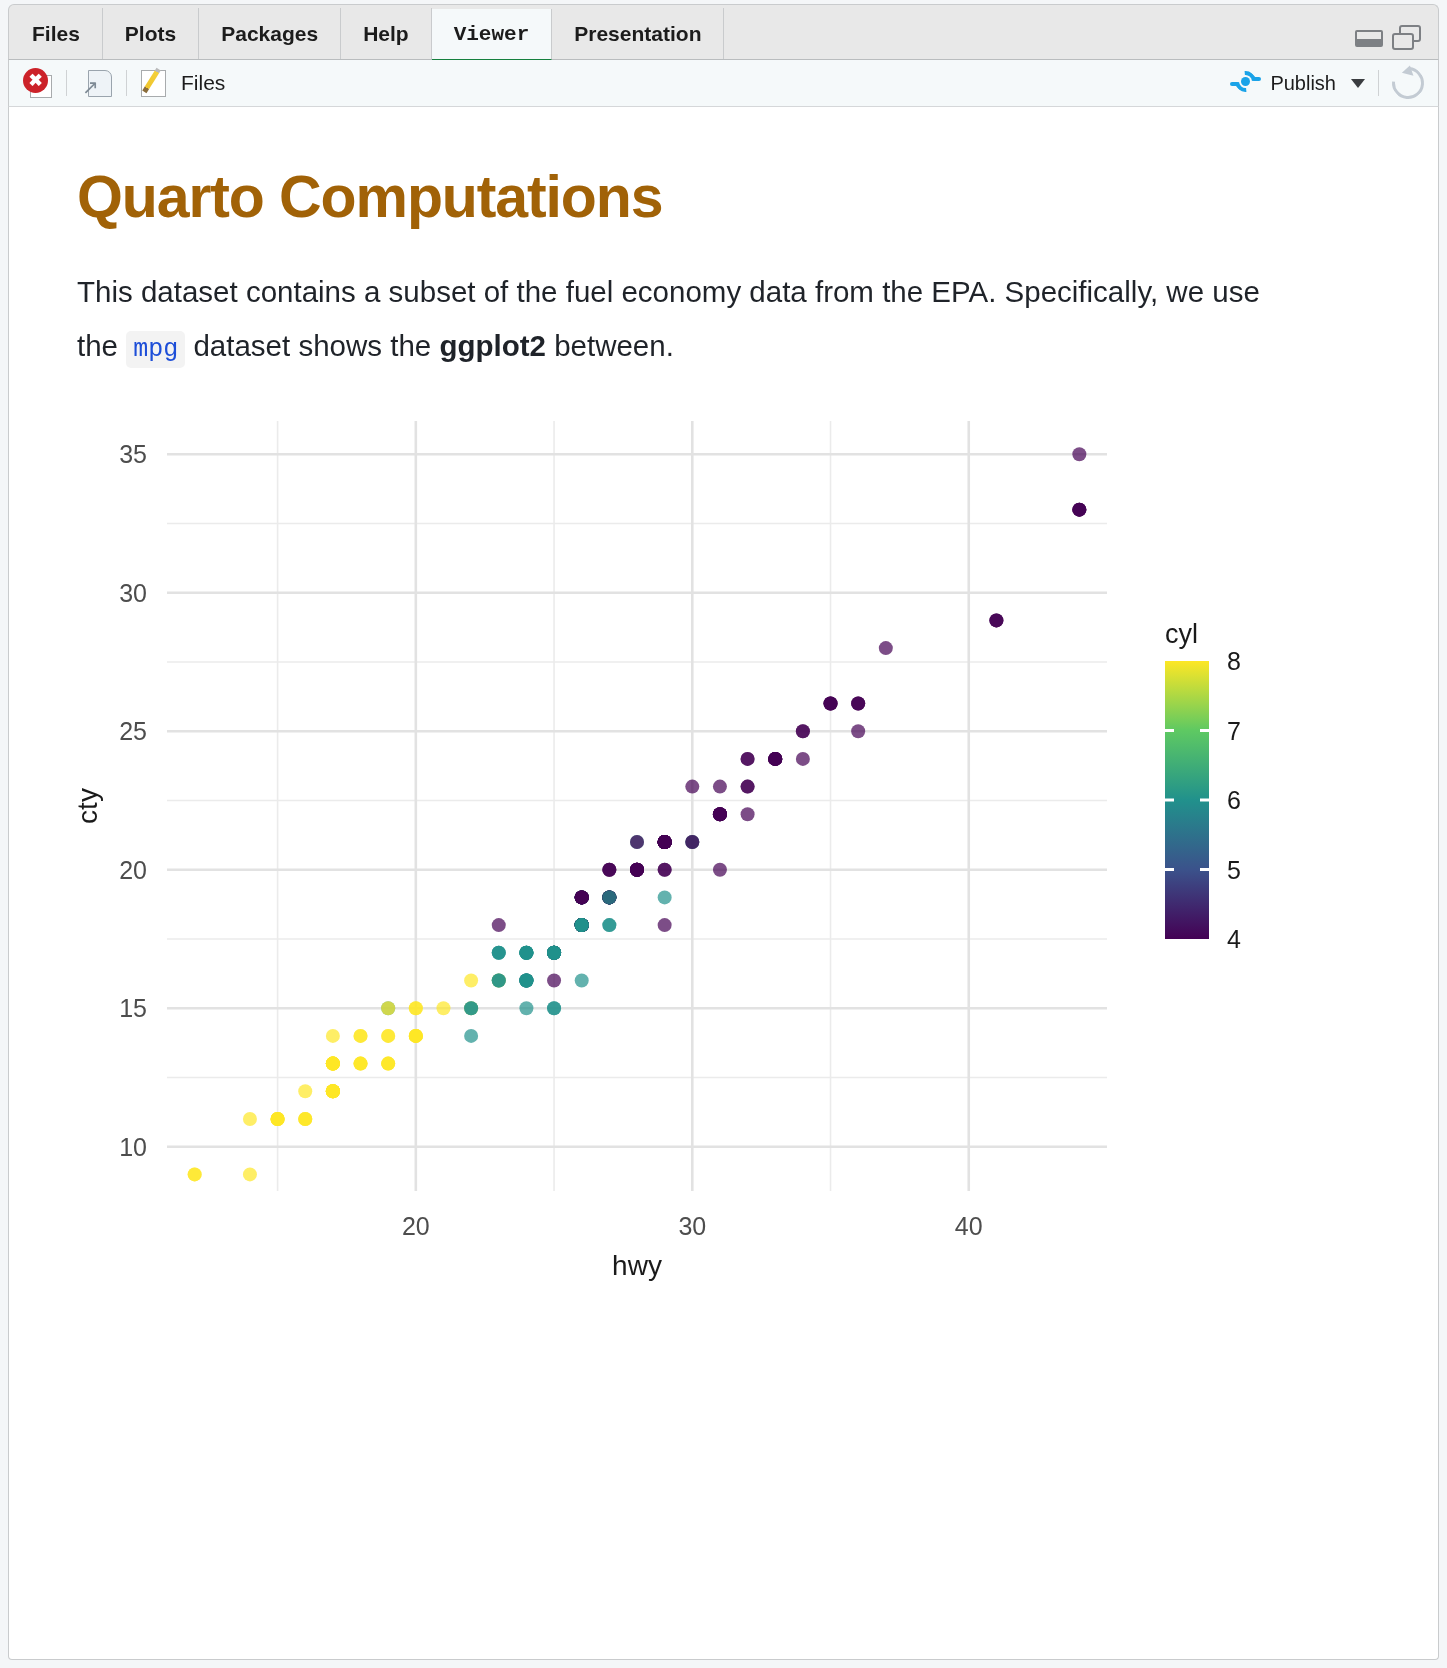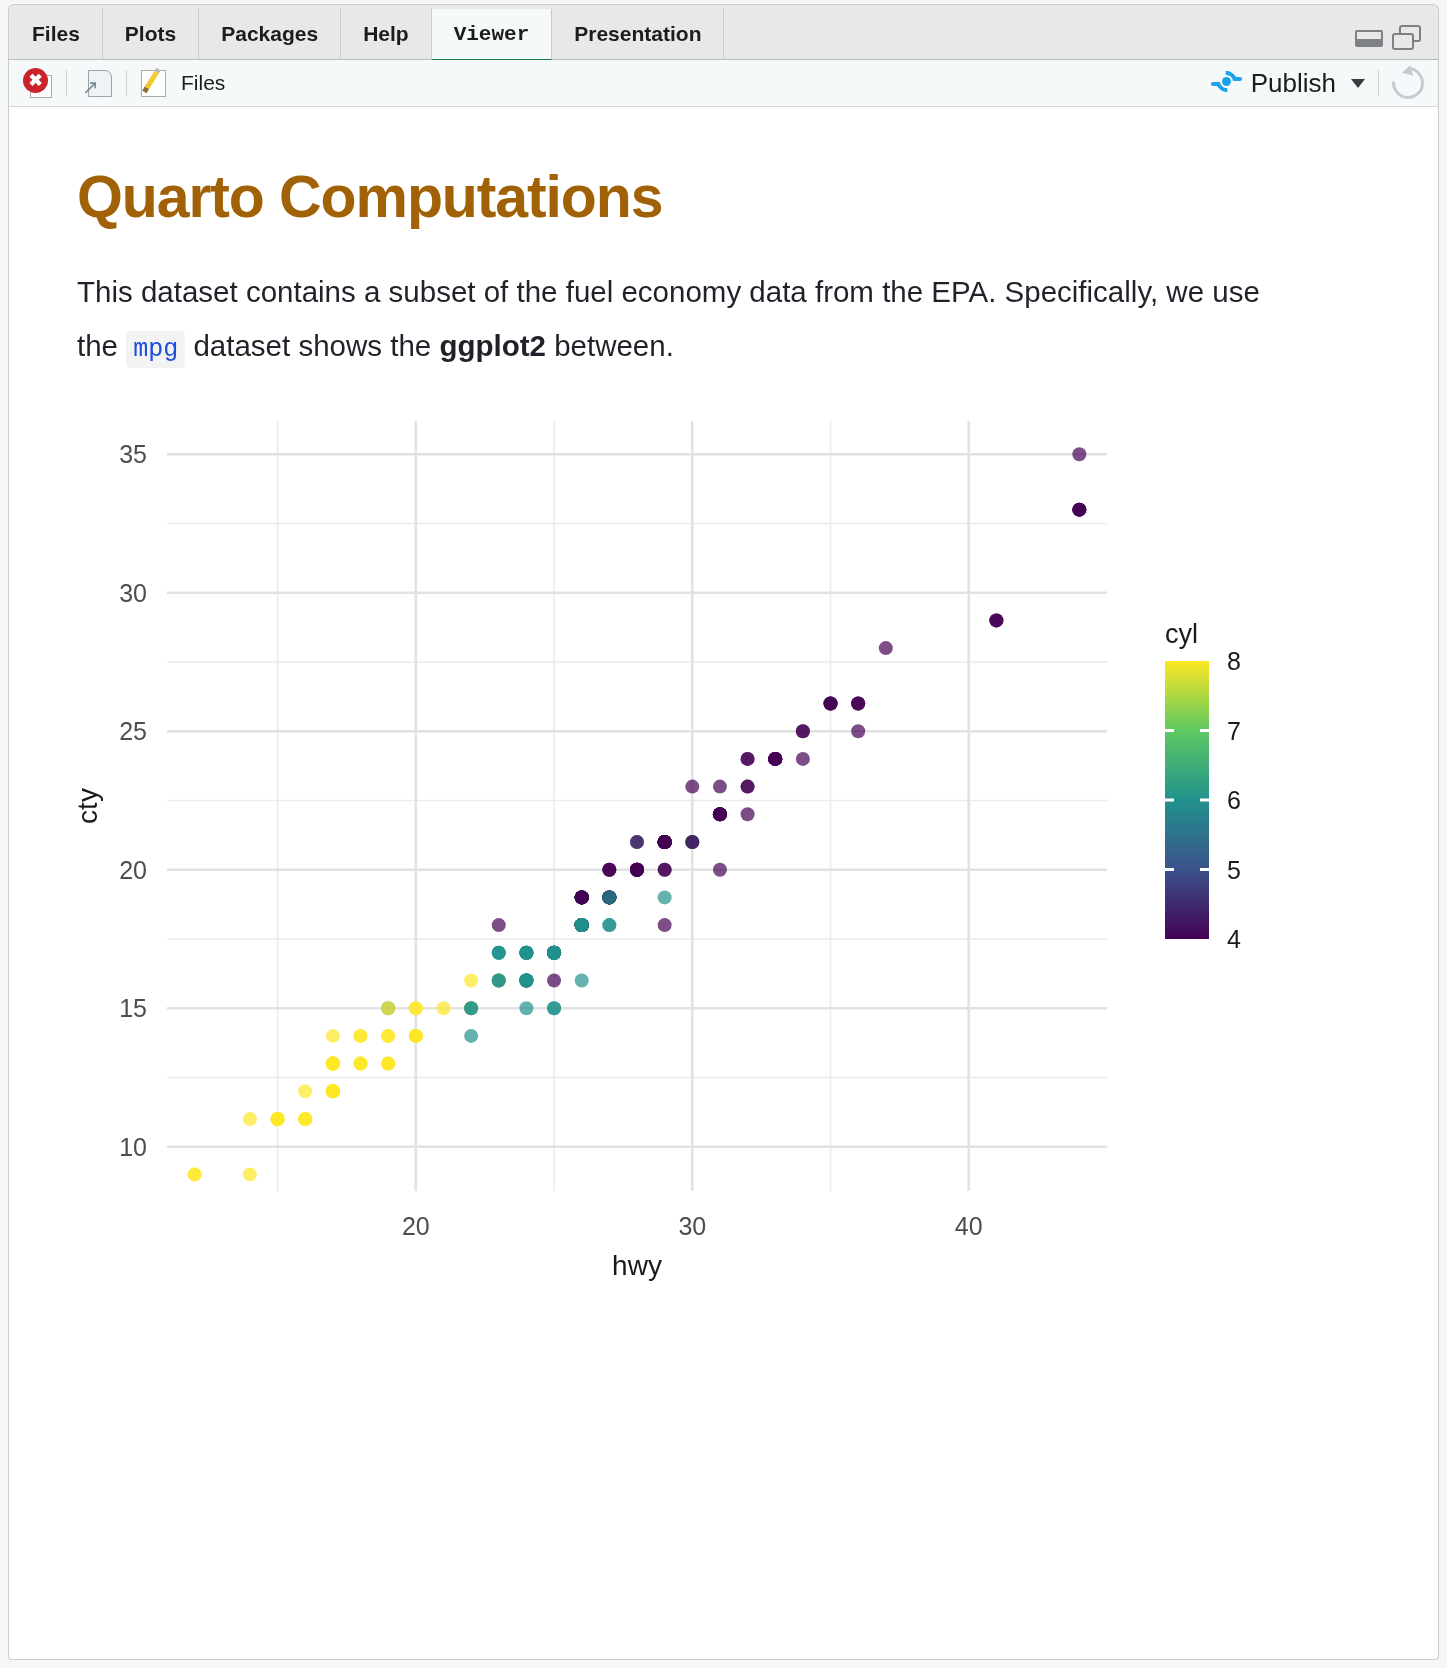--- a/index.html
+++ b/index.html
@@ -123,21 +123,21 @@
     border:4px solid #1aa3e8; border-radius:50%;
     border-left-color:transparent; border-right-color:transparent;
     transform: rotate(40deg);
   }
   .publish-glyph .dot {
     position:absolute; left:11px; top:7px; width:9px; height:9px;
     border-radius:50%; background:#1aa3e8;
   }
   .publish-glyph .t1 { position:absolute; left:0; top:12px; width:9px; height:4px; background:#1aa3e8; border-radius:2px;}
   .publish-glyph .t2 { position:absolute; right:0; top:7px; width:9px; height:4px; background:#1aa3e8; border-radius:2px;}
-  #publish-label { font-size:26px; color:#1c1c1c; margin-left:9px; }
+  #publish-label { font-size:20px; color:#1c1c1c; margin-left:9px; }
   .caret-dn {
     margin-left:15px;
     width:0;height:0;border-left:7px solid transparent;border-right:7px solid transparent;
     border-top:9px solid #3a3d40;
   }
   .refresh-icon {
     width:32px;height:32px;border-radius:50%;
     border:3px solid #c3cbd3; border-top-color: transparent;
     transform: rotate(-40deg);
     position: relative;

